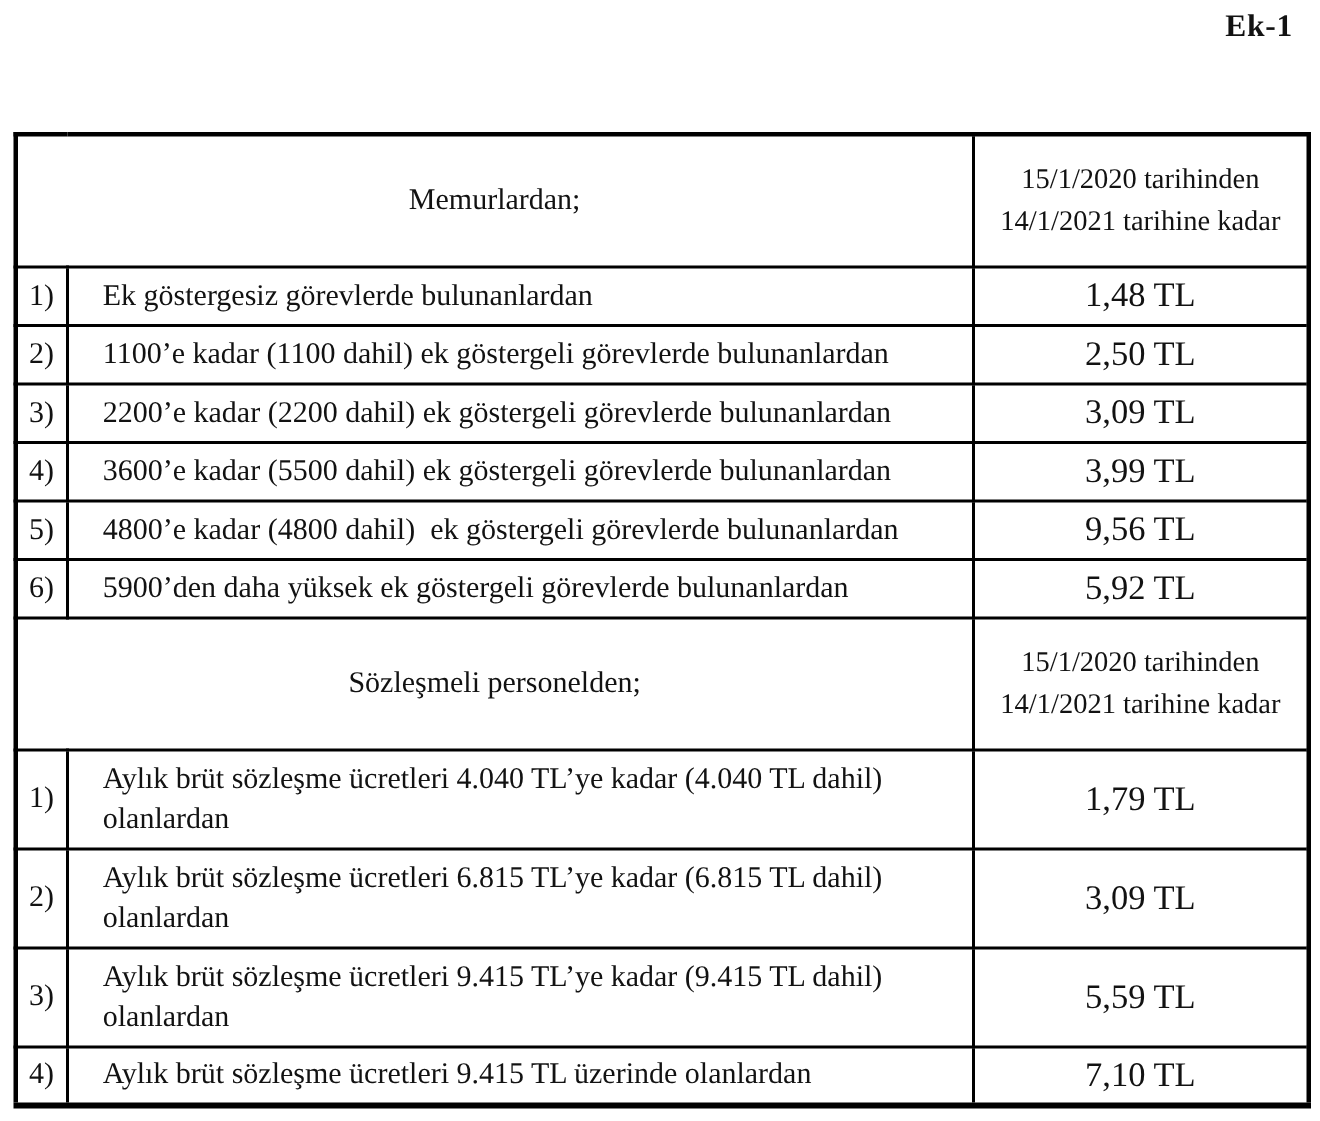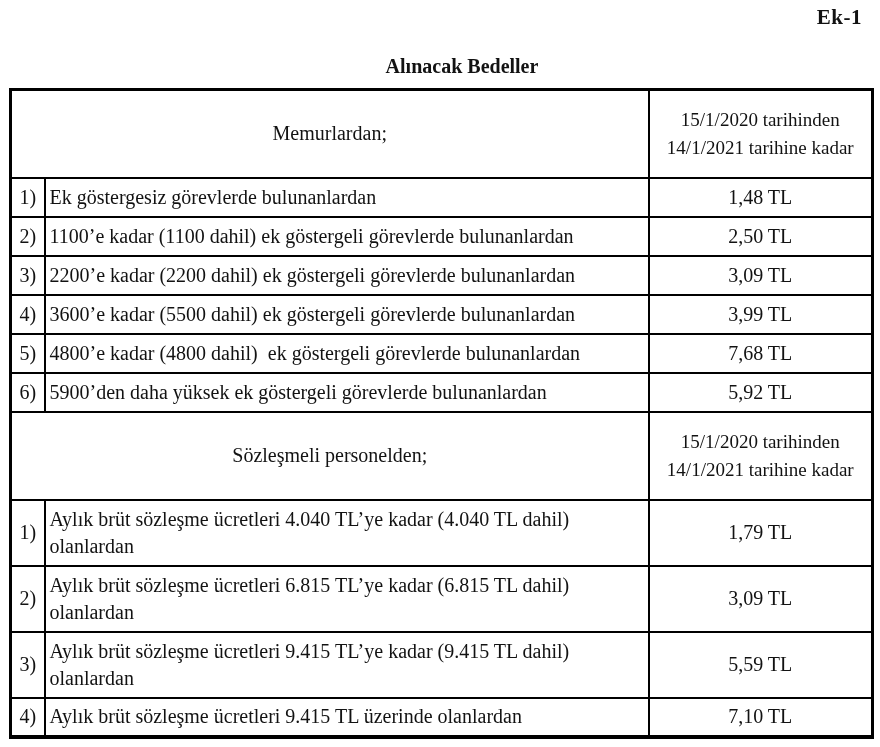--- a/index.html
+++ b/index.html
@@ -57,27 +57,27 @@
   tr.s2   { height: 66px; }
   tr.s2l  { height: 39px; }
   tr.s2l td { border-bottom: 4px solid #000; }
   td.no {
     text-align: center;
     font-size: 20px;
     padding: 0 1px;
   }
   td.desc {
     font-size: 20px;
-    padding: 2px 6px 2px 4px;
+    padding: 2px 6px 2px 23px;
     white-space: pre-wrap;
     line-height: 1.32;
   }
   td.val {
     text-align: center;
-    font-size: 20px;
+    font-size: 23px;
   }
   td.group-header {
     text-align: center;
     font-size: 20px;
   }
   td.date-cell {
     text-align: center;
     font-size: 19px;
     line-height: 1.45;
   }
@@ -86,21 +86,20 @@
     margin: 12px auto;
   }
 </style>
 </head>
 <body>
 
 <div class="page">
 
   <div class="corner-label">Ek-1</div>
 
-  <div class="doc-title">Alınacak Bedeller</div>
 
   <table class="fees">
     <colgroup>
       <col style="width:34px">
       <col style="width:604px">
       <col style="width:224px">
     </colgroup>
 
     <tbody>
         <tr class="hdr">
@@ -126,21 +125,21 @@
       <td class="val">3,09 TL</td>
     </tr>
     <tr class="s1">
       <td class="no">4)</td>
       <td class="desc">3600’e kadar (5500 dahil) ek göstergeli görevlerde bulunanlardan</td>
       <td class="val">3,99 TL</td>
     </tr>
     <tr class="s1">
       <td class="no">5)</td>
       <td class="desc">4800’e kadar (4800 dahil)  ek göstergeli görevlerde bulunanlardan</td>
-      <td class="val">7,68 TL</td>
+      <td class="val">9,56 TL</td>
     </tr>
     <tr class="s1">
       <td class="no">6)</td>
       <td class="desc">5900’den daha yüksek ek göstergeli görevlerde bulunanlardan</td>
       <td class="val">5,92 TL</td>
     </tr>
 
     <tr class="hdr">
       <td class="group-header" colspan="2">Sözleşmeli personelden;</td>
       <td class="date-cell">

